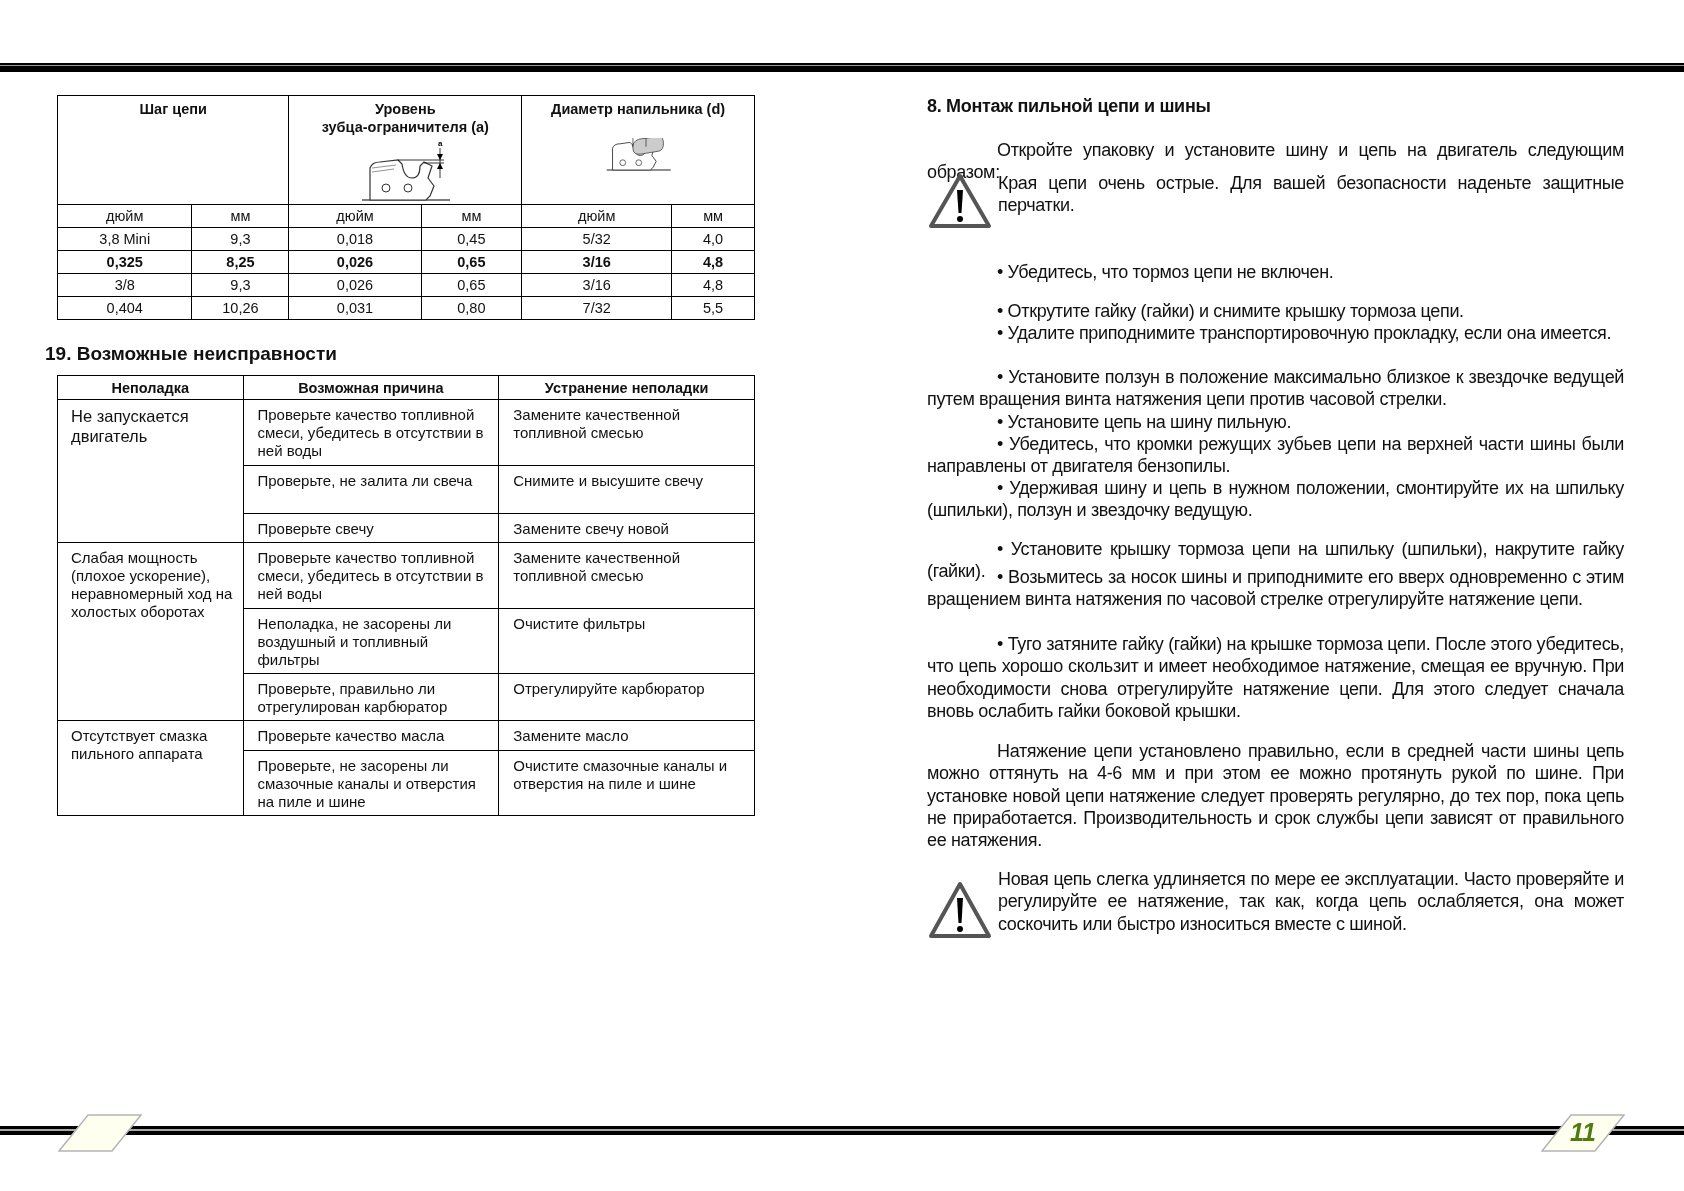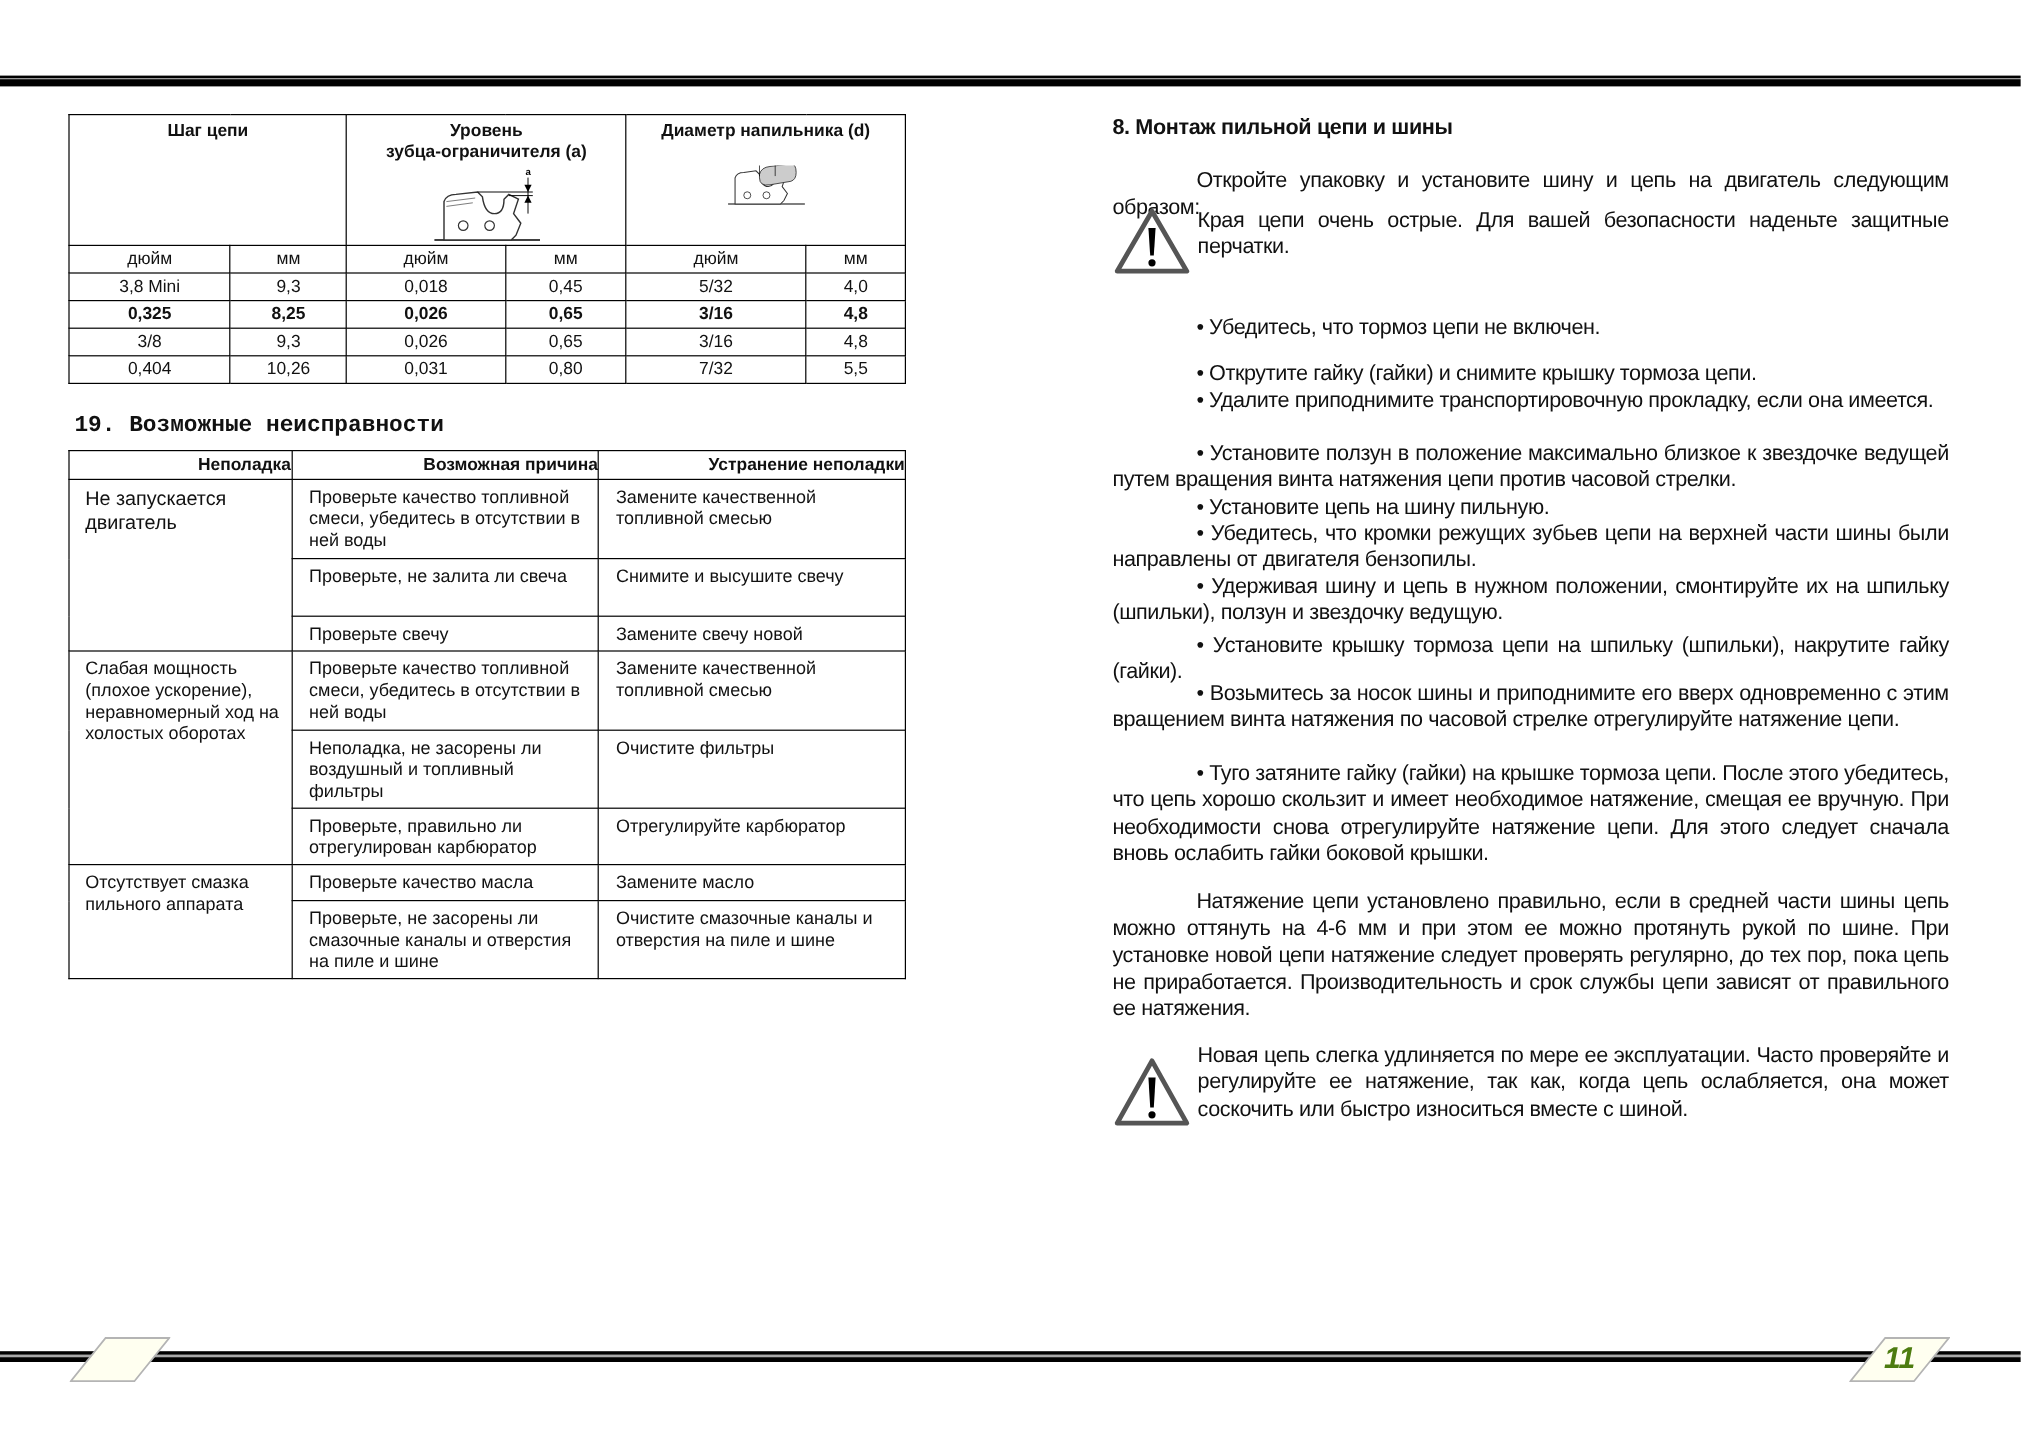--- a/index.html
+++ b/index.html
@@ -24,26 +24,26 @@
   
   .t1 { position:absolute; left:57px; top:95px; width:698px; border-collapse:collapse; font-size:14px; }
   .t1 td, .t1 th { border:1.5px solid #000; text-align:center; padding:0; }
   .t1 .hdr th { height:101px; vertical-align:top; font-weight:bold; font-size:14.5px; padding-top:4px; line-height:18px; }
   .t1 .sub th { height:22px; font-weight:normal; font-size:14.5px; }
   .t1 td { height:22px; font-size:14.5px; }
   .t1 tr.bold td { font-weight:bold; }
   .diag { display:block; margin:2px auto 0; }
 
   
-  .h19 { position:absolute; left:62px; top:343px; font-size:19px; font-weight:bold;font-family:Liberation Mono, monospace; }
+  .h19 { position:absolute; left:45px; top:343px; font-size:19px; font-weight:bold; }
 
   
   .t2 { position:absolute; left:57px; top:375px; width:698px; border-collapse:collapse; }
   .t2 th, .t2 td { border:1.5px solid #000; padding:0; }
-  .t2 th { height:23px; font-size:14.5px; font-weight:bold; text-align:right; }
+  .t2 th { height:23px; font-size:14.5px; font-weight:bold; text-align:center; }
   .t2 td { vertical-align:top; font-size:15px; line-height:18px; padding:6px 8px 4px 14px; }
   .t2 td.prob { font-size:16.5px; line-height:20px; padding:6px 8px 4px 13px; width:164px; }
   .t2 td.fix { padding-left:14px; }
 
   
   .rp { position:absolute; left:927px; width:697px; font-size:18px; line-height:22.3px; text-align:justify; letter-spacing:-0.35px; }
   .h8 { position:absolute; left:927px; top:96px; font-size:18px; font-weight:bold; letter-spacing:-0.3px; }
   .indent { text-indent:70px; }
   .bullet { text-indent:70px; }
   .warn { position:absolute; left:927px; width:697px; }
@@ -205,21 +205,21 @@
   <p class="txt">Края цепи очень острые. Для вашей безопасности наденьте защитные перчатки.</p>
 </div>
 
 <p class="rp bullet" style="top:261px">• Убедитесь, что тормоз цепи не включен.</p>
 <p class="rp bullet" style="top:300px">• Открутите гайку (гайки) и снимите крышку тормоза цепи.</p>
 <p class="rp bullet" style="top:322px">• Удалите приподнимите транспортировочную прокладку, если она имеется.</p>
 <p class="rp bullet" style="top:366px">• Установите ползун в положение максимально близкое к звездочке ведущей путем вращения винта натяжения цепи против часовой стрелки.</p>
 <p class="rp bullet" style="top:411px">• Установите цепь на шину пильную.</p>
 <p class="rp bullet" style="top:433px">• Убедитесь, что кромки режущих зубьев цепи на верхней части шины были направлены от двигателя бензопилы.</p>
 <p class="rp bullet" style="top:477px">• Удерживая шину и цепь в нужном положении, смонтируйте их на шпильку (шпильки), ползун и звездочку ведущую.</p>
-<p class="rp bullet" style="top:526px">• Установите крышку тормоза цепи на шпильку (шпильки), накрутите гайку (гайки).</p>
+<p class="rp bullet" style="top:538px">• Установите крышку тормоза цепи на шпильку (шпильки), накрутите гайку (гайки).</p>
 <p class="rp bullet" style="top:566px">• Возьмитесь за носок шины и приподнимите его вверх одновременно с этим вращением винта натяжения по часовой стрелке отрегулируйте натяжение цепи.</p>
 <p class="rp bullet" style="top:633px">• Туго затяните гайку (гайки) на крышке тормоза цепи. После этого убедитесь, что цепь хорошо скользит и имеет необходимое натяжение, смещая ее вручную. При необходимости снова отрегулируйте натяжение цепи. Для этого следует сначала вновь ослабить гайки боковой крышки.</p>
 
 <p class="rp indent" style="top:740px">Натяжение цепи установлено правильно, если в средней части шины цепь можно оттянуть на 4-6 мм и при этом ее можно протянуть рукой по шине. При установке новой цепи натяжение следует проверять регулярно, до тех пор, пока цепь не приработается. Производительность и срок службы цепи зависят от правильного ее натяжения.</p>
 
 <div class="warn" style="top:868px">
   <svg width="66" height="62" viewBox="0 0 66 62" style="top:12px">
     <polygon points="33,4 62,56 4,56" fill="#fff" stroke="#555" stroke-width="4" stroke-linejoin="round"></polygon>
     <path d="M30 18 L36 18 L34.5 43 L31.5 43 Z" fill="#000"></path>
     <circle cx="33" cy="49" r="3" fill="#000"></circle>

